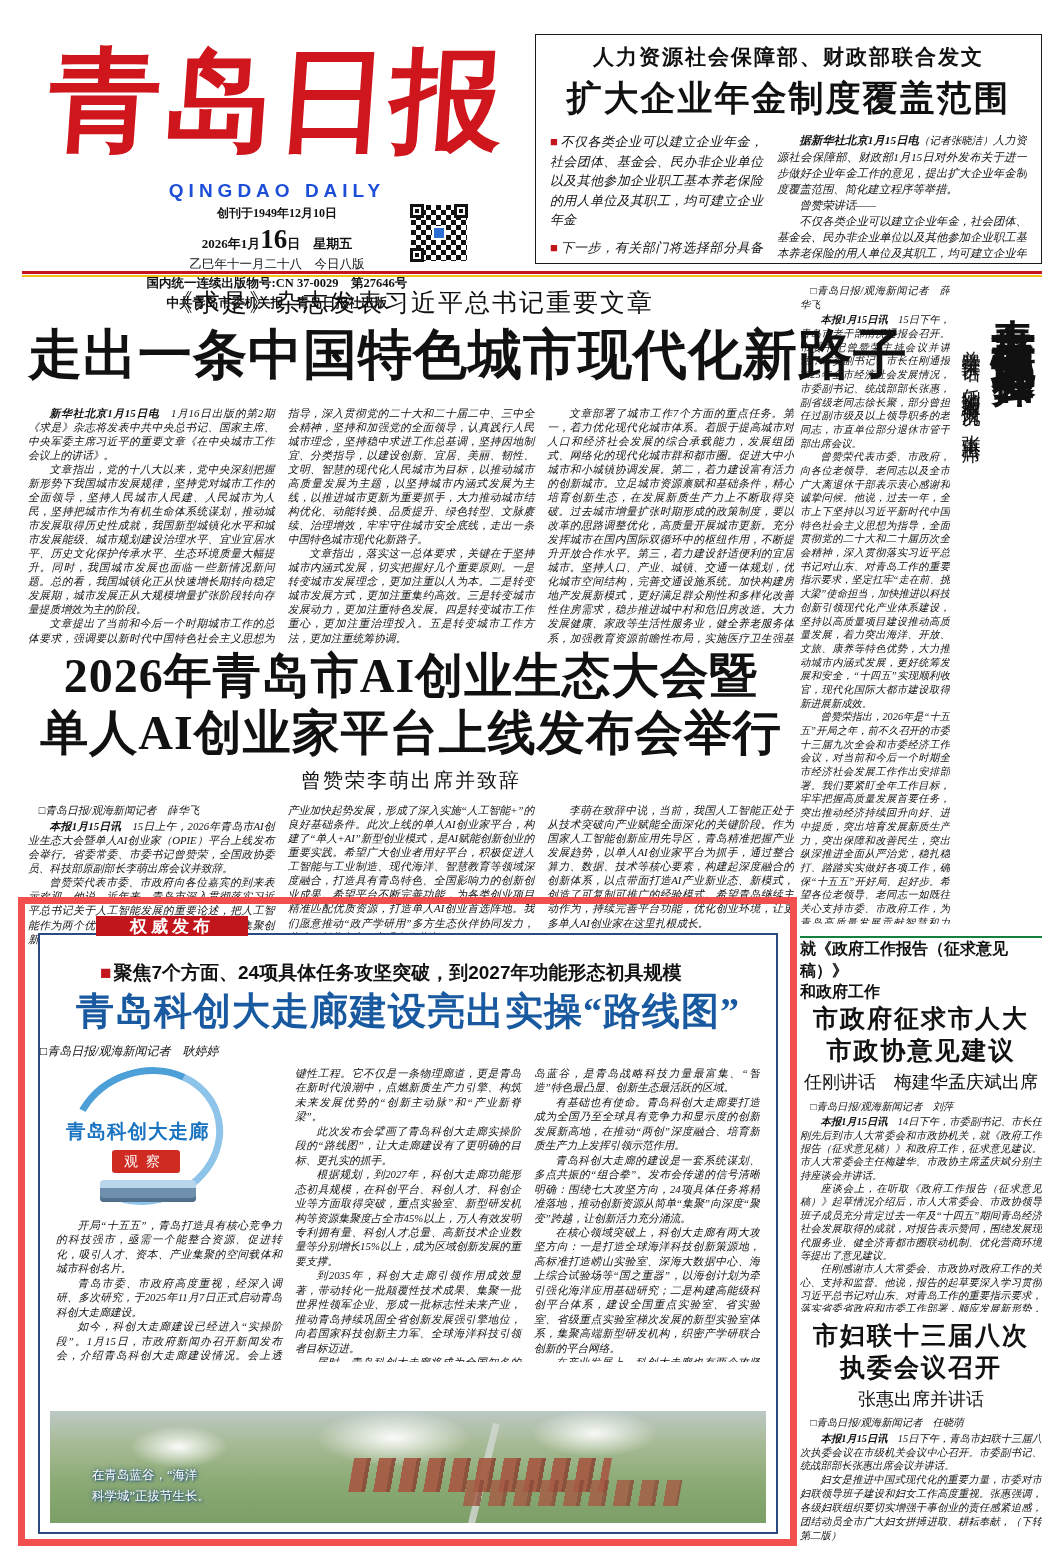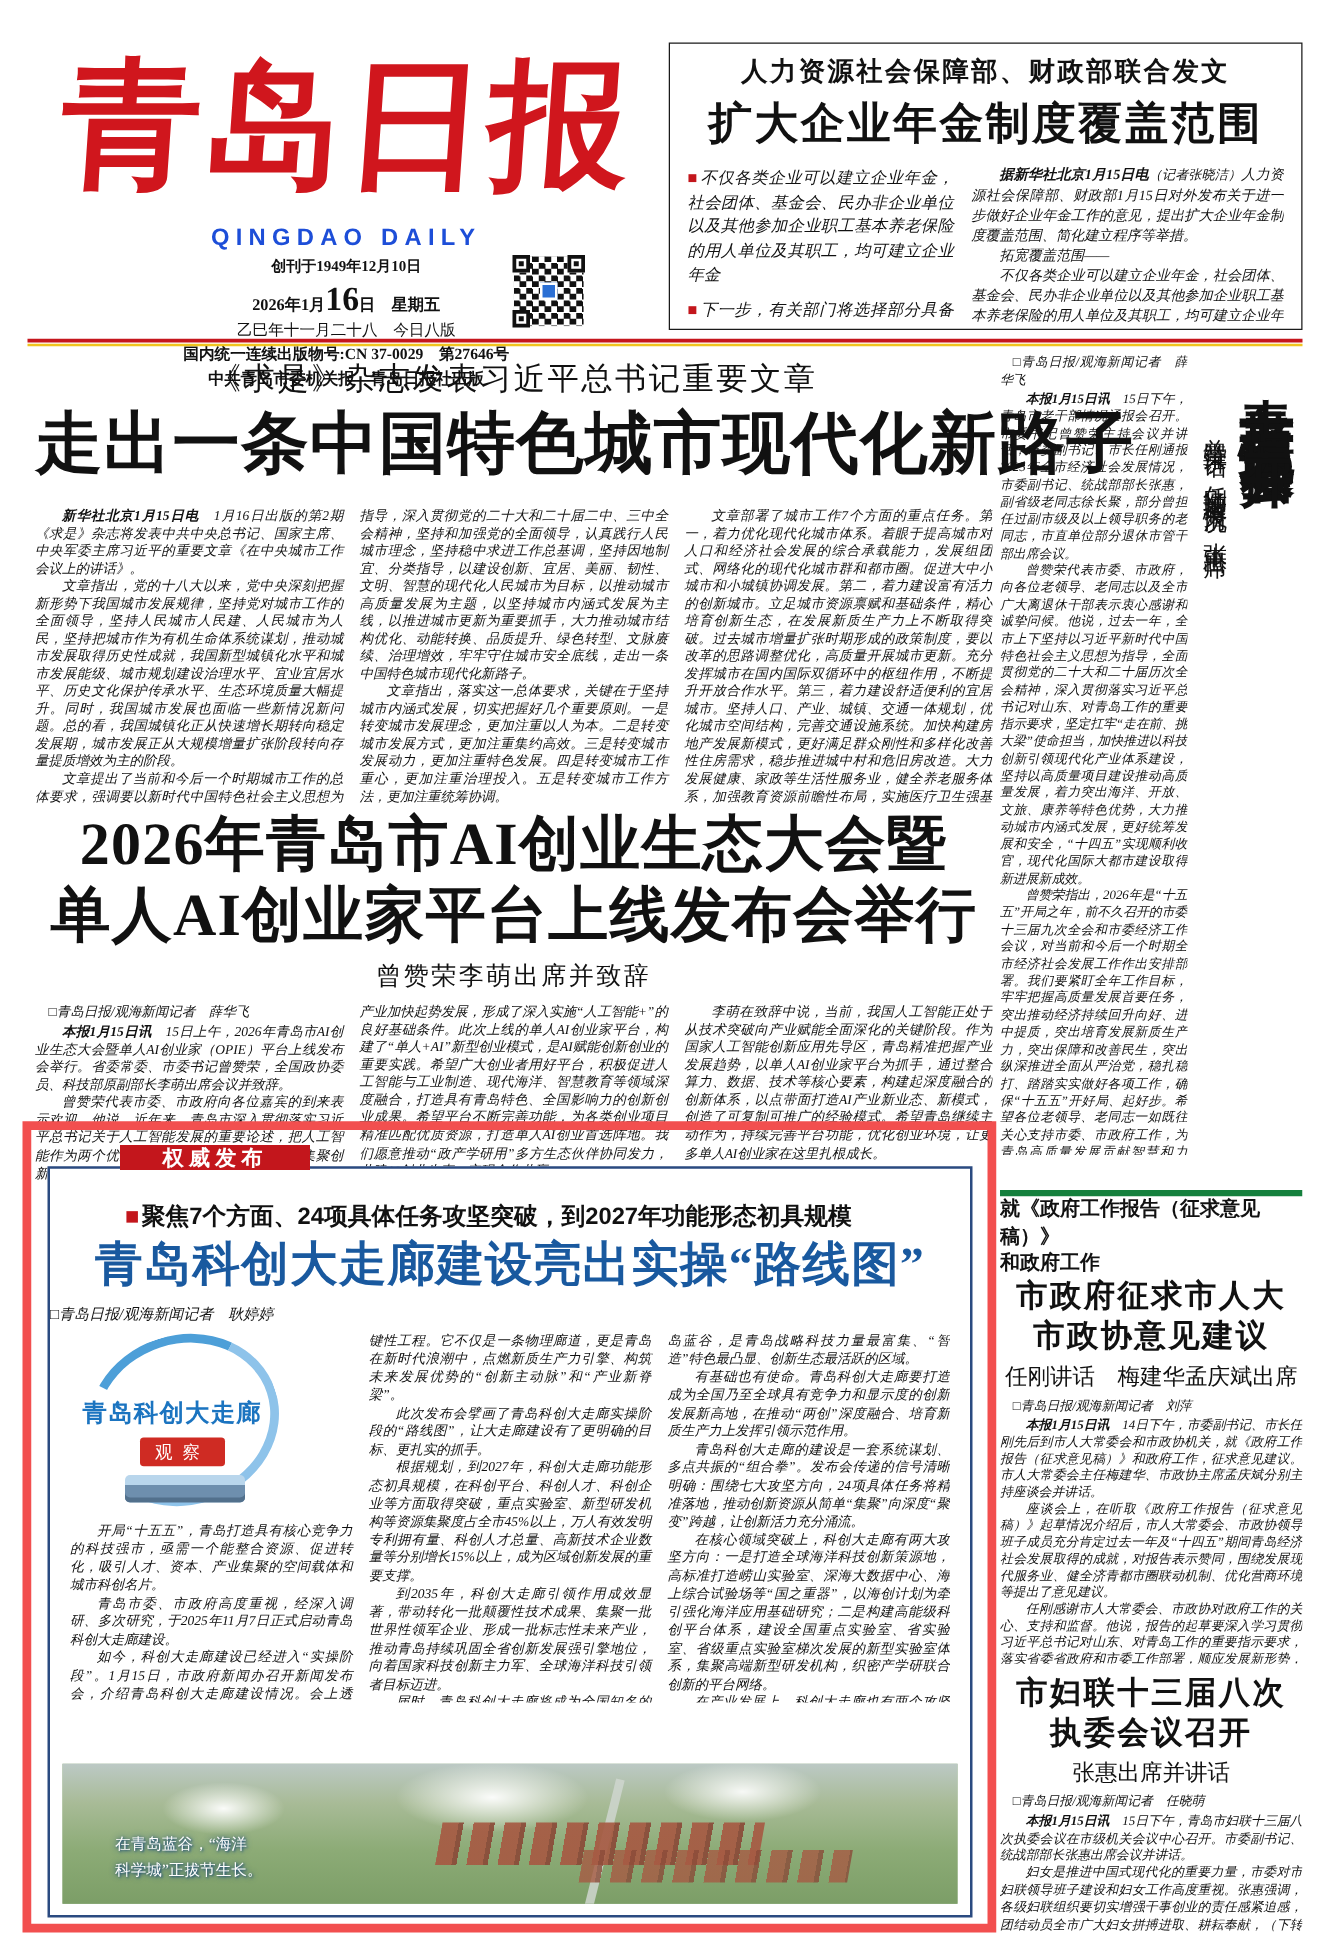--- a/index.html
+++ b/index.html
@@ -61,21 +61,21 @@
            font-size:10.8px;line-height:1.3;}
   .byline{text-indent:1em;margin-bottom:2px;}
 
   
   .rail{position:absolute;left:800px;top:284px;width:242px;height:1264px;overflow:hidden;}
   .elder{display:flex;height:640px;}
   .elder-body{width:150px;font-size:10.3px;line-height:1.33;overflow:hidden;}
   .vert{writing-mode:vertical-rl;}
   .elder-sub{width:34px;font-size:19px;padding-top:52px;letter-spacing:3px;}
   .elder-head{width:58px;font-size:44px;font-weight:900;letter-spacing:4px;line-height:58px;}
-  .consult{margin-top:28px;border-top:5px solid #15803d;}
+  .consult{margin-top:12px;border-top:2px solid #15803d;}
   .c-kicker{font-size:16px;font-weight:bold;white-space:pre-line;line-height:1.35;}
   .c-head{font-size:25px;font-weight:900;text-align:center;letter-spacing:2px;line-height:1.28;
           white-space:pre-line;margin-top:4px;}
   .c-sub{font-size:18px;text-align:center;margin-top:3px;}
   .c-body{margin-top:6px;font-size:10.3px;line-height:1.3;height:212px;overflow:hidden;}
   .women{margin-top:8px;}
   .w-body{margin-top:5px;font-size:10.3px;line-height:1.35;height:128px;overflow:hidden;}
 
   
   .annotation{position:absolute;left:18px;top:897px;width:779px;height:649px;border:7px solid #f24f4f;
@@ -144,21 +144,21 @@
     <div class="an-kicker sans">人力资源社会保障部、财政部联合发文</div>
     <div class="an-head">扩大企业年金制度覆盖范围</div>
     <div class="an-cols">
       <div class="an-left jtxt">
 
       <p class="bullet">不仅各类企业可以建立企业年金，社会团体、基金会、民办非企业单位以及其他参加企业职工基本养老保险的用人单位及其职工，均可建立企业年金</p>
           <p class="bullet">下一步，有关部门将选择部分具备条件的园区（工业园、产业园、改革试验区、经济技术开发区、科技创业园等）开展扩大企业年金覆盖面试点</p>
         </div>
       <div class="an-right jtxt">
         <p><span class="lead">据新华社北京1月15日电</span><span class="note">（记者张晓洁）</span><span>人力资源社会保障部、财政部1月15日对外发布关于进一步做好企业年金工作的意见，提出扩大企业年金制度覆盖范围、简化建立程序等举措。</span></p>
-        <span><p>拓宽覆盖范围——</p><p>不仅各类企业可以建立企业年金，社会团体、基金会、民办非企业单位以及其他参加企业职工基本养老保险的用人单位及其职工，均可建立企业年金。</p></span>
+        <span><p>曾赞荣讲话——</p><p>不仅各类企业可以建立企业年金，社会团体、基金会、民办非企业单位以及其他参加企业职工基本养老保险的用人单位及其职工，均可建立企业年金。</p></span>
       </div>
     </div>
   </section>
 
   <div class="rule-red"></div>
   <div class="rule-yellow"></div>
 
   <section class="main-art">
     <div class="main-kicker sans">《求是》杂志发表习近平总书记重要文章</div>
     <h1 class="main-head" style="margin:0">走出一条中国特色城市现代化新路子</h1>

